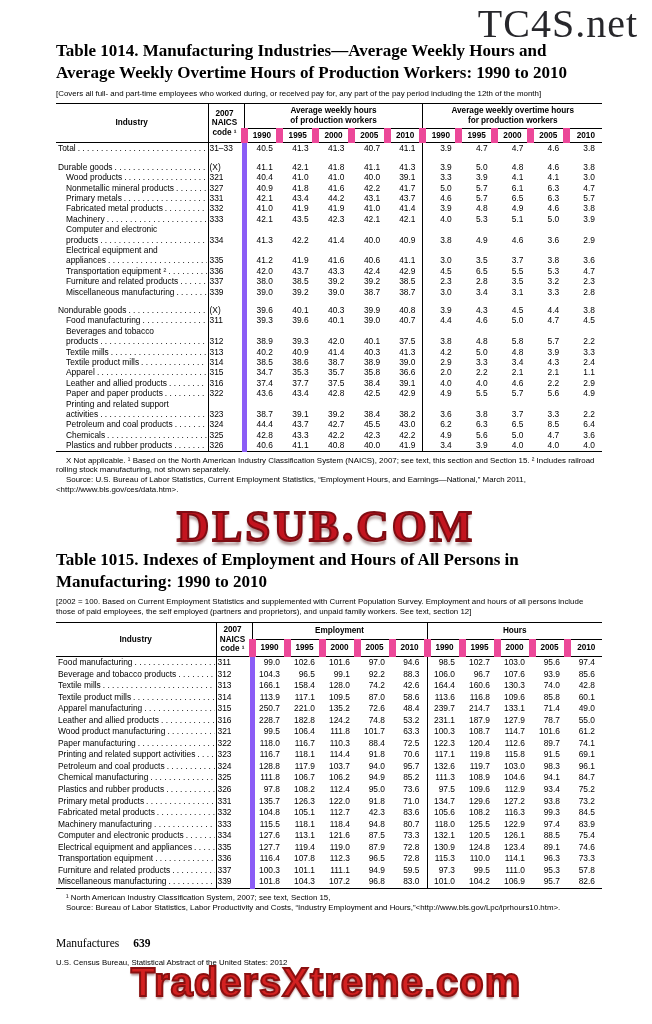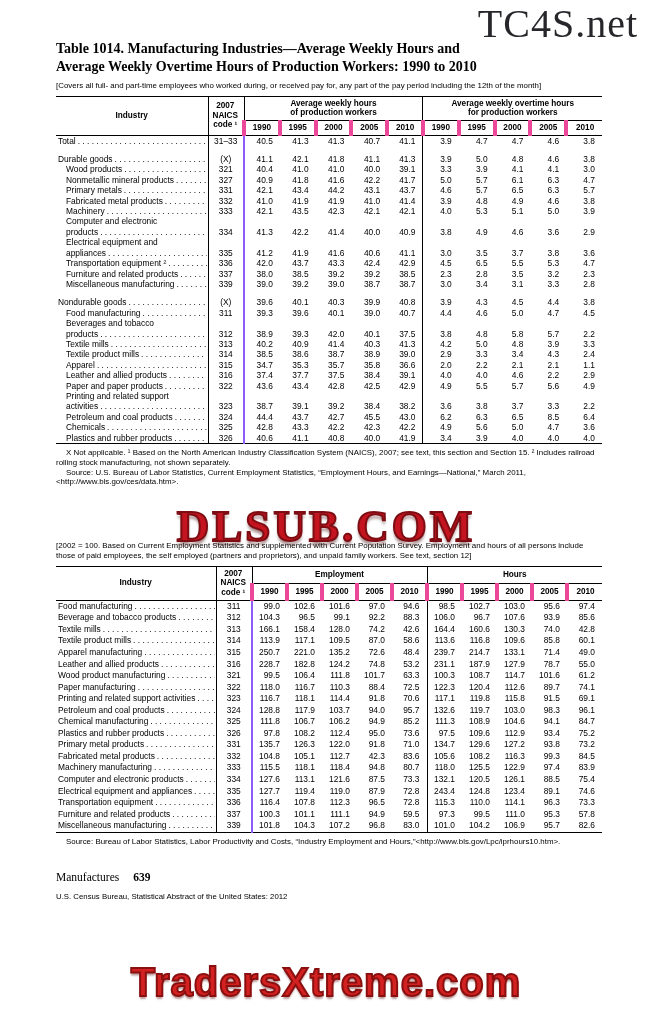--- a/index.html
+++ b/index.html
@@ -12,40 +12,40 @@
   .wm-top{top:0;right:14px;font-family:"Liberation Serif",serif;font-weight:normal;font-size:40px;
           color:#17171c;letter-spacing:1px;opacity:.93}
   .wm-mid{top:500px;left:50%;transform:translateX(-50%);font-family:"Liberation Serif",serif;
           font-weight:bold;font-size:45px;color:#c3141f;letter-spacing:3px;
           -webkit-text-stroke:2px #7e0d13;text-shadow:0 4px 3px rgba(60,0,0,.45)}
   .wm-bot{top:960px;left:50%;transform:translateX(-50%);font-family:"Liberation Sans",sans-serif;
           font-weight:bold;font-size:40px;color:#d32121;letter-spacing:1px;
           -webkit-text-stroke:2px #8a1010;text-shadow:0 3px 2px rgba(80,0,0,.4)}
 
   
-  .tbl-title{font-family:"Liberation Serif",serif;font-weight:bold;font-size:14px;line-height:1.28;
+  .tbl-title{font-family:"Liberation Serif",serif;font-weight:bold;font-size:17px;line-height:1.28;
              white-space:pre-line}
   .tbl-note{font-size:7.9px;line-height:1.24;margin-top:5px}
   .t1015-block{margin-top:54px}
 
   
   table.stat{width:100%;border-collapse:collapse;table-layout:fixed;margin-top:5px;
              border-top:1.4px solid #000;border-bottom:1.4px solid #000;font-size:8.4px}
   .stat th{font-weight:bold;text-align:center;vertical-align:middle;padding:2px 1px;
            line-height:1.18;font-size:8.2px}
   .stat thead th{border-bottom:1px solid #000}
   .stat .h-group{white-space:pre-line}
   .stat .h-naics{white-space:pre-line;border-left:1px solid #000;border-right:1px solid #000}
-  .stat th.year{border-left:4px solid #ec4899}
+  .stat th.year{border-left:7px solid #ec4899}
   .stat .gsep{border-left:1px solid #000}
   .stat td{vertical-align:bottom;padding:0 1px}
   .t1014 td{line-height:10.4px}
   .t1015 td{line-height:11.55px}
   .stat td.ind{padding-left:2px;overflow:hidden}
-  .stat td.naics{border-left:1px solid #000;border-right:2px solid #8b5cf6;text-align:center}
+  .stat td.naics{border-left:1px solid #000;border-right:5px solid #8b5cf6;}
   .stat td.num{text-align:right;padding-right:7px}
   .stat tr.bold{font-weight:normal}
   .stat tr.spacer td{height:8px}
   .lblrow{display:flex;align-items:baseline;overflow:hidden}
   .lbl,.lbltop{white-space:nowrap}
   .dots{flex:1;overflow:hidden;white-space:nowrap;margin-left:2px}
   .dots::after{content:". . . . . . . . . . . . . . . . . . . . . . . . . . . . . . . . . . . . . . . . . . . . . . . ."}
   .ind1 .lblrow,.ind1 .lbltop{padding-left:8px}
 
   .footnotes{font-size:7.9px;line-height:1.24;margin-top:4px}
@@ -590,20 +590,22 @@
         </tr>
       </tbody>
   </table>
 
   <div class="footnotes">
     <p>X Not applicable. ¹ Based on the North American Industry Classification System (NAICS), 2007; see text, this section and Section 15. ² Includes railroad rolling stock manufacturing, not shown separately.</p>
     <p>Source: U.S. Bureau of Labor Statistics, Current Employment Statistics, “Employment Hours, and Earnings—National,” March 2011, &lt;http://www.bls.gov/ces/data.htm&gt;.</p>
   </div>
 
   <div class="t1015-block">
+    <div class="tbl-title">Table 1015. Indexes of Employment and Hours of All Persons in
+Manufacturing: 1990 to 2010</div>
     <div class="tbl-note">[2002 = 100. Based on Current Employment Statistics and supplemented with Current Population Survey. Employment and hours of all persons include those of paid employees, the self employed (partners and proprietors), and unpaid family workers. See text, section 12]</div>
 
     <table class="stat t1015">
       <colgroup>
         <col style="width:160px">
           <col style="width:36px">
           <col span="10">
       </colgroup>
       <thead>
         <tr>
@@ -938,21 +940,21 @@
                 <span class="lbl">Electrical equipment and appliances</span>
                 <span class="dots"></span>
               </div>
             </td>
             <td class="naics">335</td>
             <td class="num">127.7</td>
             <td class="num">119.4</td>
             <td class="num">119.0</td>
             <td class="num">87.9</td>
             <td class="num">72.8</td>
-            <td class="num gsep">243.4</td>
+            <td class="num gsep">130.9</td>
             <td class="num">124.8</td>
             <td class="num">123.4</td>
             <td class="num">89.1</td>
             <td class="num">74.6</td>
           </tr>
           <tr>
             <td class="ind">
               <div class="lblrow">
                 <span class="lbl">Transportation equipment</span>
                 <span class="dots"></span>
@@ -1005,20 +1007,21 @@
             <td class="num gsep">101.0</td>
             <td class="num">104.2</td>
             <td class="num">106.9</td>
             <td class="num">95.7</td>
             <td class="num">82.6</td>
           </tr>
         </tbody>
     </table>
 
     <div class="footnotes">
+      <p>¹ North American Industry Classification System, 2007; see text, Section 15,</p>
       <p>Source: Bureau of Labor Statistics, Labor Productivity and Costs, “Industry Employment and Hours,”&lt;http://www.bls.gov/Lpc/iprhours10.htm&gt;.</p>
     </div>
   </div>
 
   <div class="pg-footer">
     <span>Manufactures</span><span class="num">639</span>
   </div>
   <div class="imprint">U.S. Census Bureau, Statistical Abstract of the United States: 2012</div>
 
 </div>

